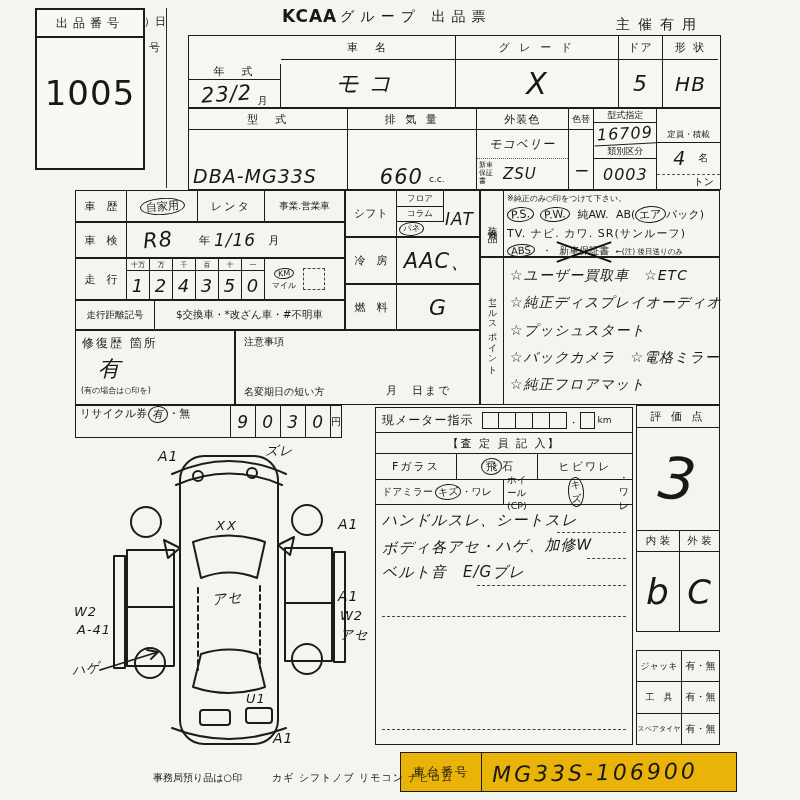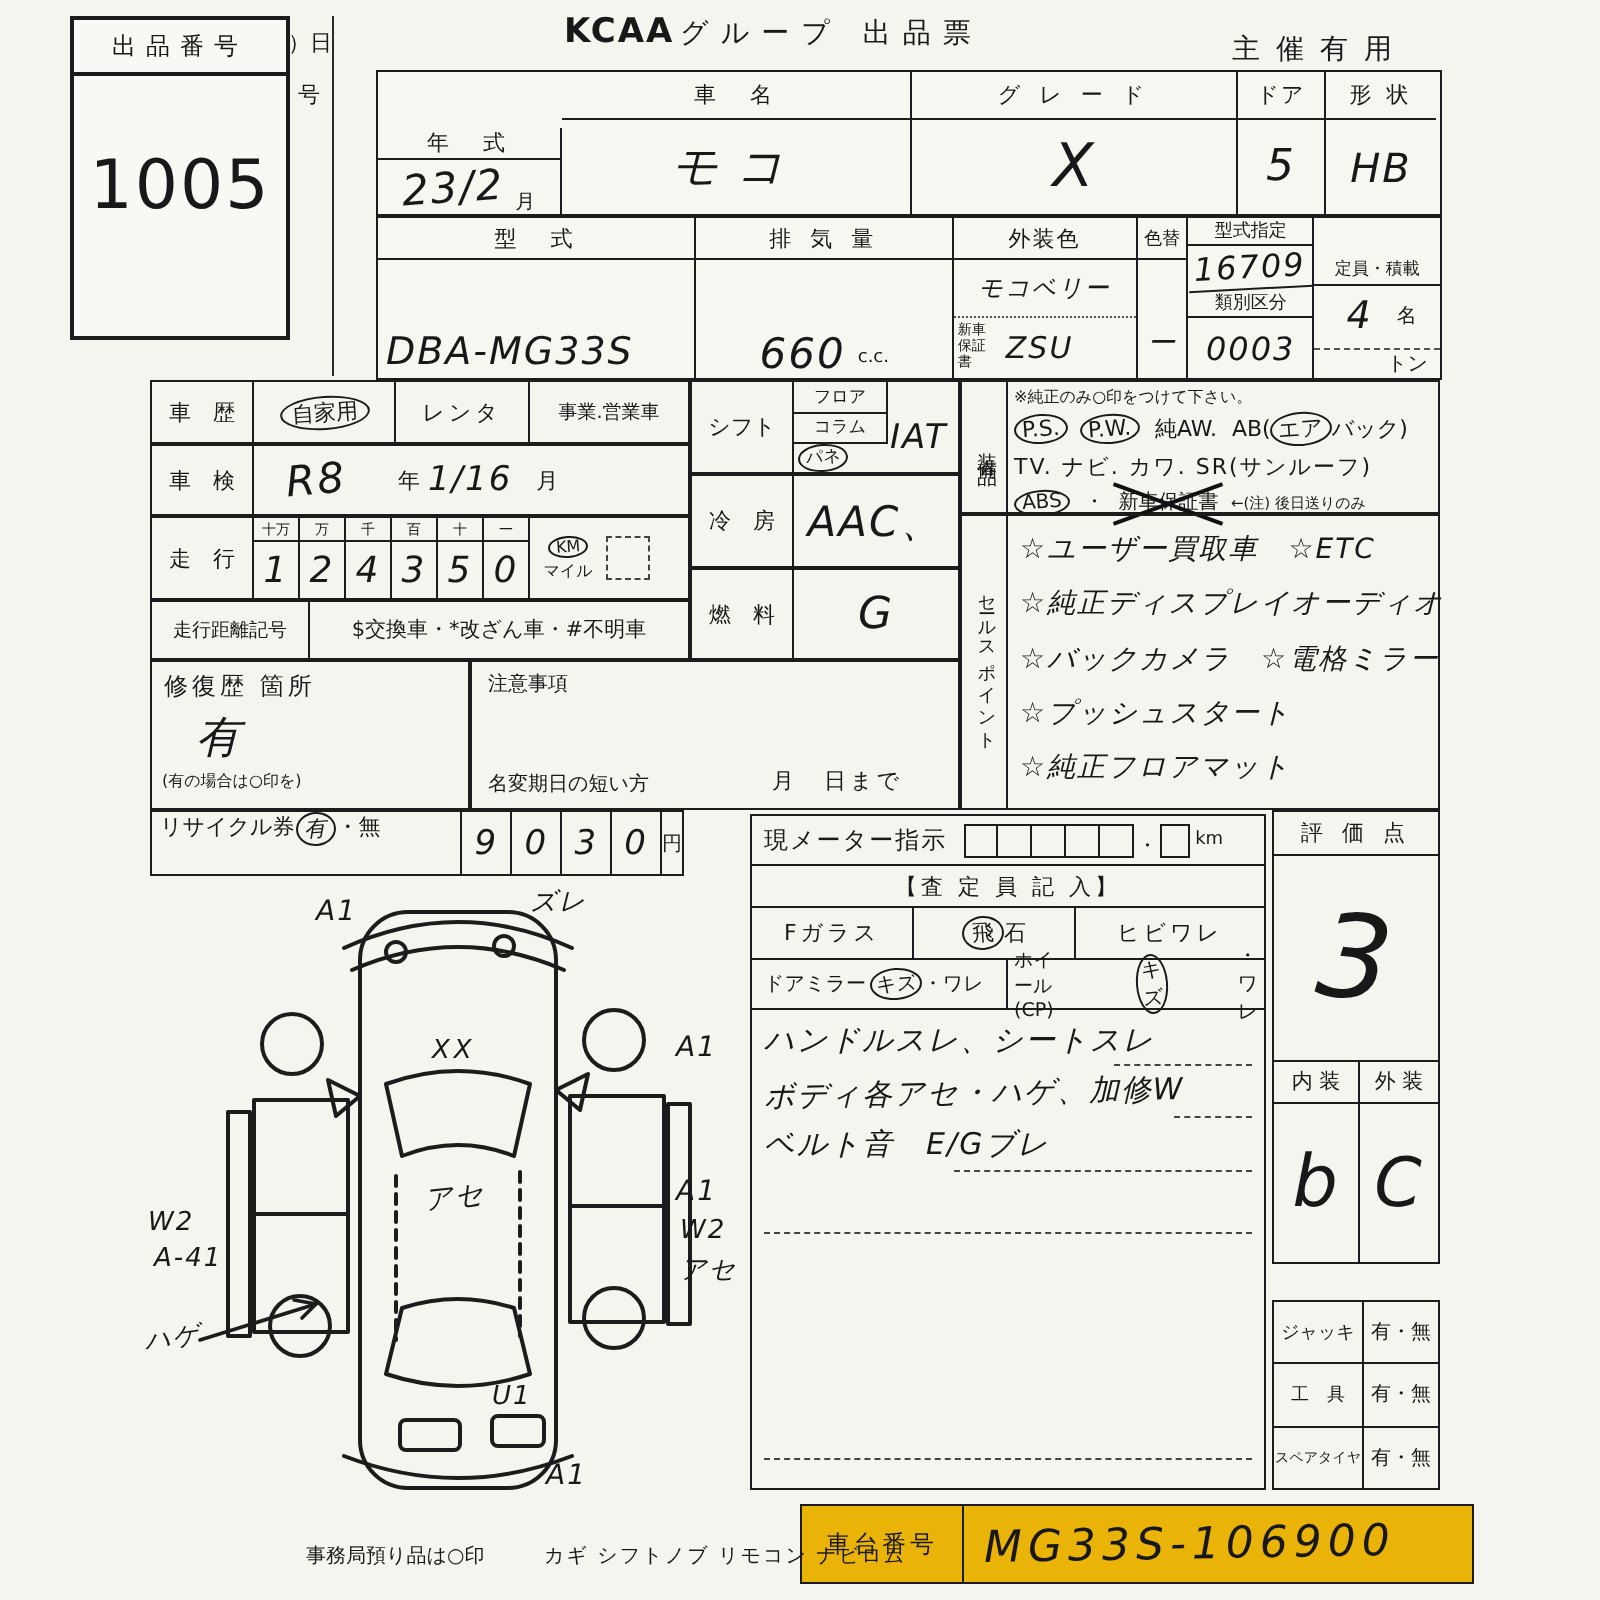--- a/index.html
+++ b/index.html
@@ -231,22 +231,22 @@
         <span style="font-size:7.5px;margin-left:3px;">←(注) 後日送りのみ</span>
       </div>
     </div>
   </div>
 
   <div class="abs bd row" style="left:480px;top:257px;width:240px;height:148px;">
     <div class="cc brd vtext" style="width:22px;font-size:9px;letter-spacing:1px;">セールスポイント</div>
     <div class="hw" style="flex:1;padding:4px 0 0 6px;font-size:14px;line-height:1.95;white-space:nowrap;">
       <div>☆ユーザー買取車　☆ETC</div>
       <div>☆純正ディスプレイオーディオ</div>
+      <div>☆プッシュスタート</div>
       <div>☆バックカメラ　☆電格ミラー</div>
-      <div>☆プッシュスタート</div>
       <div>☆純正フロアマット</div>
     </div>
   </div>
 
   <div class="abs bd" style="left:375px;top:407px;width:258px;height:338px;">
     <div class="row bbd" style="height:25px;align-items:center;">
       <span style="font-size:12px;margin-left:6px;letter-spacing:1px;">現メーター指示</span>
       <span style="display:flex;margin-left:8px;">
         <span style="width:17px;height:17px;border:1.4px solid #1c1c1c;box-sizing:border-box;"></span>
         <span style="width:17px;height:17px;border:1.4px solid #1c1c1c;border-left:none;box-sizing:border-box;"></span>

